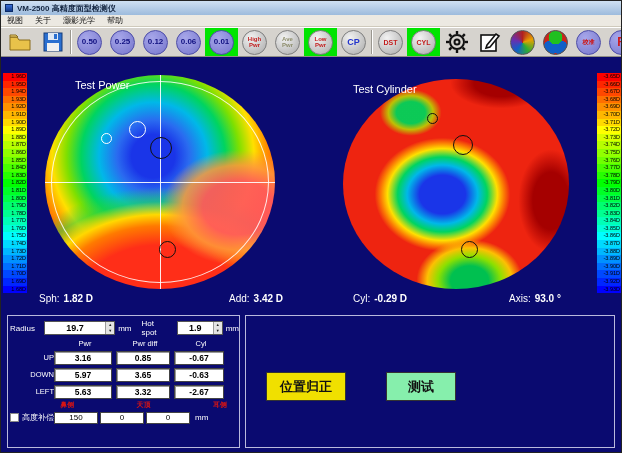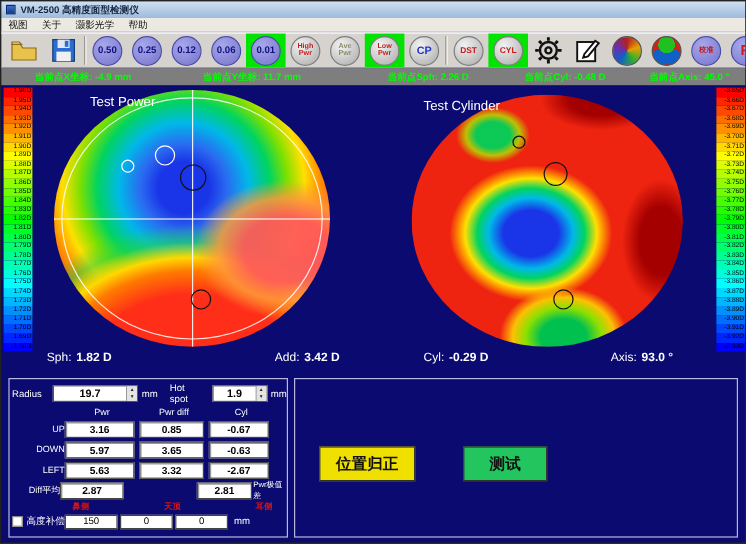--- a/index.html
+++ b/index.html
@@ -109,21 +109,21 @@
   .redspacer{width:44px;} .redgap{width:2px;}
   #comp-row{display:flex;align-items:center;margin-left:2px;height:15px;}
   .checkbox{width:9px;height:9px;background:#fff;border:1px solid #888;margin-right:3px;}
   .cinput{width:44px;height:12px;background:#fff;border:1px solid #444;font-size:8px;color:#000;
     display:flex;align-items:center;justify-content:center;margin-right:2px;}
 
   
   .actionbtn{position:absolute;top:56px;height:29px;display:flex;align-items:center;justify-content:center;
     font-size:13px;font-weight:bold;color:#111;border:1px solid #333;cursor:pointer;text-align:right;}
   #btn-align{left:20px;width:80px;background:#f0e000;}
-  #btn-test{left:140px;width:70px;background:#22c55e;}
+  #btn-test{left:140px;width:70px;background:#86efac;}
   #btn-exit{left:262px;width:72px;background:#ff2200;}
 
   svg{display:block;}
 </style>
 </head>
 <body>
 
 <div id="win">
 
   <div id="titlebar">
@@ -246,27 +246,20 @@
           <span class="cal">校准</span>
         </div>
       </div>
     <div class="tool">
         <div class="circ purple">
           <span class="rr">R</span>
         </div>
       </div>
   </div>
 
-  <div id="statusbar">
-    <span style="left:28px">当前点X坐标: -4.9 mm</span>
-    <span style="left:168px">当前点Y坐标: 11.7 mm</span>
-    <span style="left:322px">当前点Sph: 2.26 D</span>
-    <span style="left:436px">当前点Cyl: -0.48 D</span>
-    <span style="left:540px">当前点Axis: 45.0 °</span>
-  </div>
 
   <div class="scale" id="left-scale">
       <div class="scale-row" style="background: rgb(255, 0, 0);">1.96D</div>
       <div class="scale-row" style="background: rgb(255, 38, 0);">1.95D</div>
       <div class="scale-row" style="background: rgb(255, 72, 0);">1.94D</div>
       <div class="scale-row" style="background: rgb(255, 111, 0);">1.93D</div>
       <div class="scale-row" style="background: rgb(255, 145, 0);">1.92D</div>
       <div class="scale-row" style="background: rgb(255, 183, 0);">1.91D</div>
       <div class="scale-row" style="background: rgb(255, 217, 0);">1.90D</div>
       <div class="scale-row" style="background: rgb(255, 255, 0);">1.89D</div>
@@ -391,27 +384,20 @@
           <div class="vbox c3">-0.63</div>
         </div>
         <div class="mrow">
           <span class="rl">LEFT</span>
           <div class="vbox c1">5.63</div>
           <div class="vbox c2">3.32</div>
           <div class="vbox c3">-2.67</div>
         </div>
       </div>
 
-    <div class="mrow">
-      <span class="rl">Diff平均</span>
-      <div class="vbox c1">2.87</div>
-      <div class="gap2"></div>
-      <div class="vbox c3">2.81</div>
-      <span class="suffix">Pwr极值差</span>
-    </div>
 
     <div id="redlabels-row">
       <span class="redspacer"></span>
       <span>鼻侧</span>
       <span class="redgap"></span>
       <span>天顶</span>
       <span class="redgap"></span>
       <span>耳侧</span>
     </div>
 

